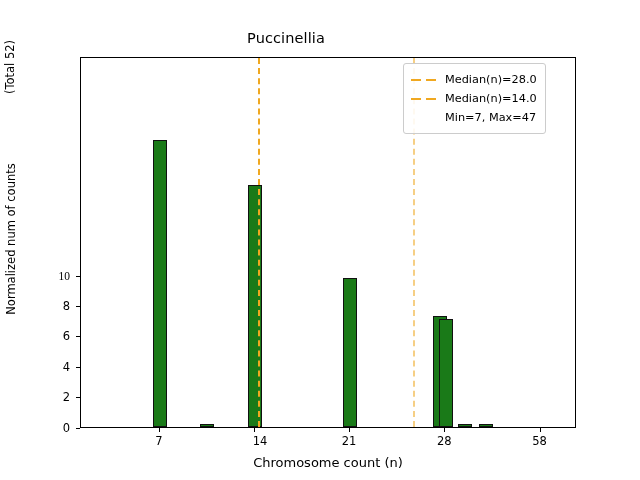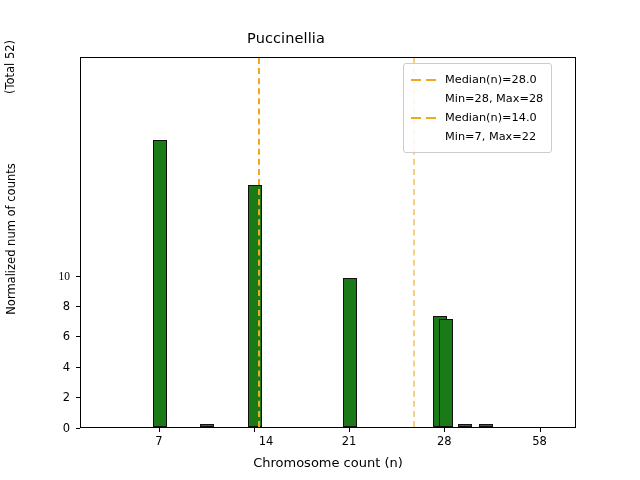--- a/index.html
+++ b/index.html
@@ -122,21 +122,21 @@
     <div class="bar" style="left:377.2px;width:14px;height:3px;"></div>
     <div class="bar" style="left:397.5px;width:14px;height:3px;"></div>
 
     <div class="vline faded" style="left:332.4px;"></div>
     <div class="vline" style="left:177.3px;"></div>
   </div>
 
   <div class="xtick-mark" style="left:158.8px;"></div>
   <div class="xtick-label" style="left:158.8px;">7</div>
   <div class="xtick-mark" style="left:254.0px;"></div>
-  <div class="xtick-label" style="left:266px;">14</div>
+  <div class="xtick-label" style="left:260px;">14</div>
   <div class="xtick-mark" style="left:349.1px;"></div>
   <div class="xtick-label" style="left:349.1px;">21</div>
   <div class="xtick-mark" style="left:444.3px;"></div>
   <div class="xtick-label" style="left:444.3px;">28</div>
   <div class="xtick-mark" style="left:539.5px;"></div>
   <div class="xtick-label" style="left:539.5px;">58</div>
 
   <div class="ytick-mark" style="top:427.5px;"></div>
   <div class="ytick-label" style="top:427.5px;">0</div>
   <div class="ytick-mark" style="top:397.1px;"></div>
@@ -155,26 +155,22 @@
     <div id="ylabel">Normalized num of counts</div>
   </div>
   <div id="ylabel-total">(Total 52)</div>
 
   <div id="legend">
     <div class="legend-row">
       <span class="legend-swatch dash"></span>
       <span class="legend-text">Median(n)=28.0</span>
     </div>
     <div class="legend-row">
-      <span class="legend-swatch blank"></span>
-      <span class="legend-text">Min=28, Max=28</span>
-    </div>
-    <div class="legend-row">
       <span class="legend-swatch dash"></span>
       <span class="legend-text">Median(n)=14.0</span>
     </div>
     <div class="legend-row">
       <span class="legend-swatch blank"></span>
-      <span class="legend-text">Min=7, Max=22</span>
+      <span class="legend-text">Min=7, Max=47</span>
     </div>
   </div>
 
 </div>
 
 </body></html>

